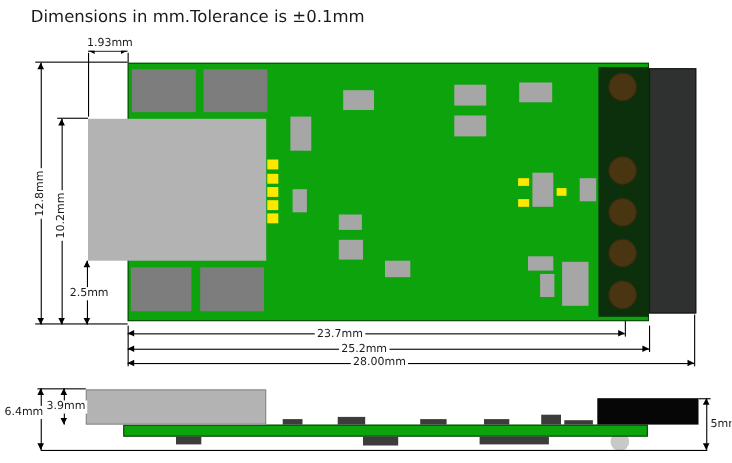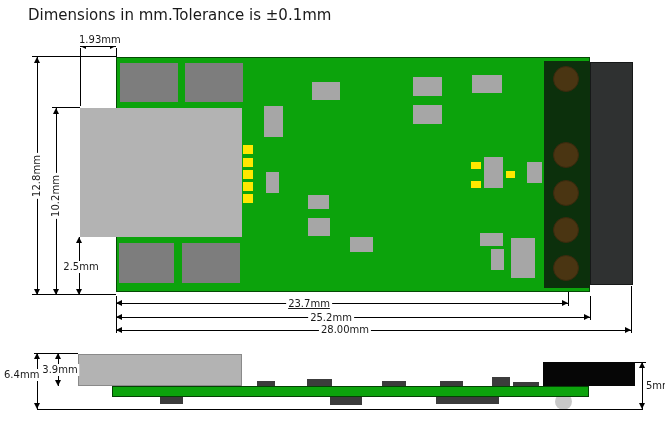--- a/index.html
+++ b/index.html
@@ -108,21 +108,21 @@
 
     <div class="vline z1" style="left:79px;top:237px;height:58px;"></div>
     <div class="arr u z1" style="left:76px;top:237px;"></div>
     <div class="arr d z1" style="left:76px;top:289px;"></div>
     <div class="dlab cen" style="left:81px;top:267px;">2.5mm</div>
 
     <div class="vline z1" style="left:568px;top:290px;height:16px;"></div>
     <div class="hline z1" style="left:116px;top:303px;width:452px;"></div>
     <div class="arr l z1" style="left:116px;top:300px;"></div>
     <div class="arr r z1" style="left:562px;top:300px;"></div>
-    <div class="dlab cen" style="left:309px;top:304px;text-decoration:underline;">23.7mm</div>
+    <div class="dlab cen" style="left:309px;top:304px;">23.7mm</div>
 
     <div class="vline z1" style="left:590px;top:296px;height:24px;"></div>
     <div class="hline z1" style="left:116px;top:317px;width:474px;"></div>
     <div class="arr l z1" style="left:116px;top:314px;"></div>
     <div class="arr r z1" style="left:584px;top:314px;"></div>
     <div class="dlab cen" style="left:331px;top:318px;">25.2mm</div>
 
     <div class="vline z1" style="left:631px;top:286px;height:47px;"></div>
     <div class="vline z1" style="left:116px;top:296px;height:37px;"></div>
     <div class="hline z1" style="left:116px;top:330px;width:515px;"></div>

